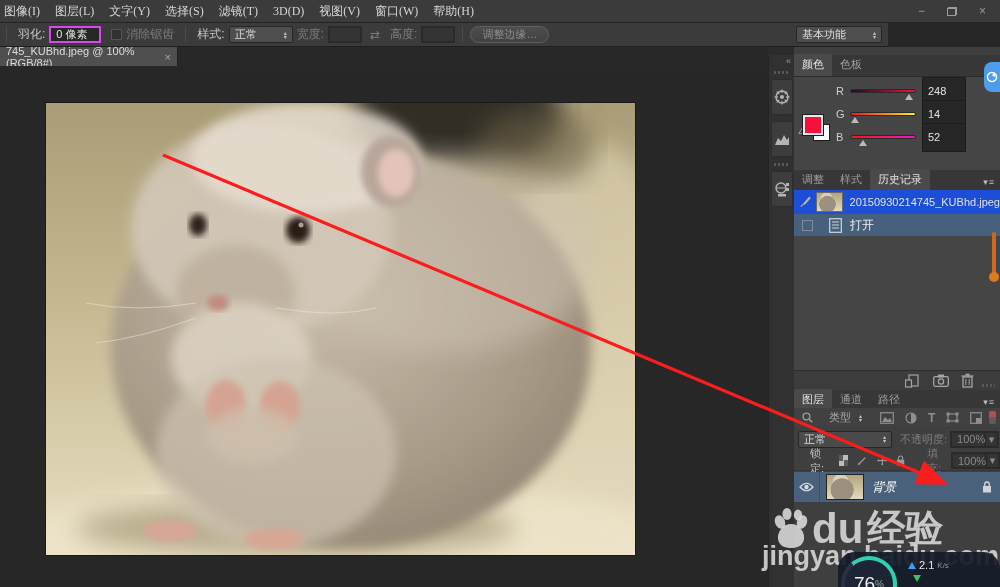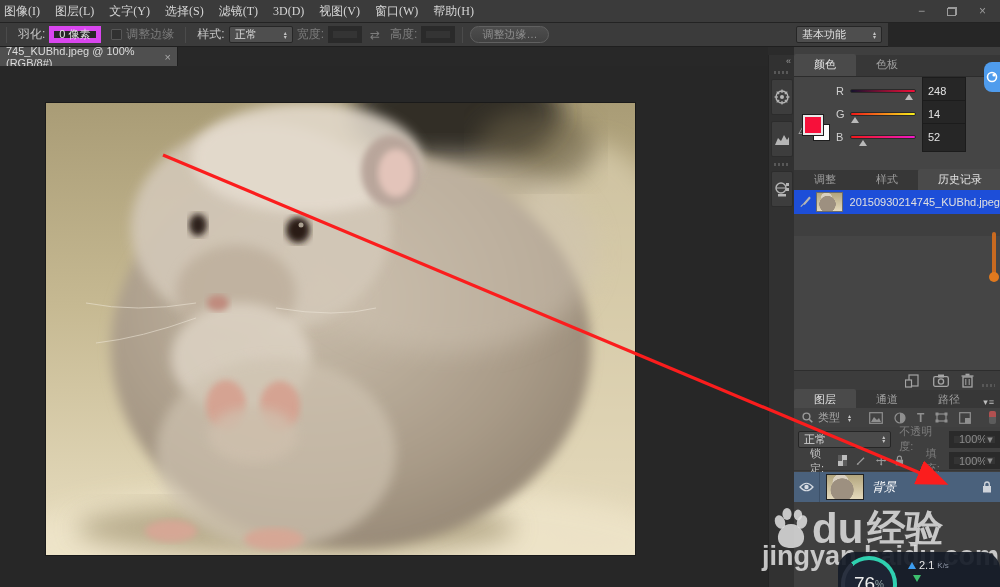--- a/index.html
+++ b/index.html
@@ -20,21 +20,21 @@
   .restore-glyph:before { content:""; position:absolute; right:0; top:0; width:7px; height:6px; border:1px solid #9b9b9b; }
   .restore-glyph:after  { content:""; position:absolute; left:0; bottom:0; width:7px; height:6px; border:1px solid #9b9b9b; background:#3b3b3b; }
 
   
   .optbar { left:0; top:23px; width:888px; height:24px; background:#3b3b3b;
             border-bottom:1px solid #1f1f1f; display:flex; align-items:center;
             font-size:12px; color:#c6c6c6; }
   .sep { width:1px; height:16px; background:#2b2b2b; border-right:1px solid #4b4b4b; margin:0 7px; flex:none; }
   .lbl { white-space:nowrap; margin:0 4px; }
   .dim { color:#7d7d7d; }
-  .field { background:#262626; border:5px solid #d946ef; height:17px; color:#e3e3e3;
+  .field { background:#262626; border:2px solid #d946ef; height:17px; color:#e3e3e3;
            font-size:11px; padding:0 5px; display:flex; align-items:center; white-space:nowrap; }
   .field.dis { background:#343434; border-color:#2a2a2a; }
   .drop { background:#4e4e4e; border:1px solid #262626; border-radius:2px; height:17px;
           display:flex; align-items:center; padding:0 5px; font-size:11px; color:#ddd; gap:5px; }
   .ud { display:flex; flex-direction:column; align-items:center; line-height:4px;
         font-size:6px; color:#c3c3c3; margin-left:auto; }
   .checkbox { width:11px; height:11px; background:#313131; border:1px solid #565656;
               border-radius:1px; flex:none; }
   .btn-pill { border:1px solid #606060; border-radius:9px; height:17px; padding:0 11px;
               color:#8e8e8e; font-size:11px; display:flex; align-items:center;
@@ -60,21 +60,21 @@
                  border:1px solid #2c2c2c; border-radius:2px; display:flex;
                  align-items:center; justify-content:center; }
   .grip { position:absolute; left:5px; width:16px; height:3px;
           background:repeating-linear-gradient(90deg,#585858 0 2px,transparent 2px 4px); }
 
   
   .panelcol { left:794px; top:47px; width:206px; height:540px; background:#3f3f3f; }
   .ptabs { position:absolute; left:0; width:206px; height:22px; background:#373737;
            border-bottom:1px solid #2c2c2c; display:flex; align-items:flex-end;
            font-size:11px; color:#9e9e9e; }
-  .ptab { padding:3px 20px 4px; white-space:nowrap; }
+  .ptab { padding:3px 8px 4px; white-space:nowrap; }
   .ptab.on { background:#4a4a4a; color:#e2e2e2; border-radius:2px 2px 0 0; }
   .pmenu { margin-left:auto; margin-right:6px; color:#bdbdbd; font-size:9px;
            display:flex; align-items:center; gap:1px; padding-bottom:4px; }
 
   .swatch-fg { left:9px; top:38px; width:20px; height:20px; background:#f7103a;
                border:2px solid #e8e8e8; outline:1px solid #1d1d1d; z-index:2; }
   .swatch-bg { left:19px; top:47px; width:17px; height:17px; background:#fdfdfd;
                border:1px solid #1d1d1d; z-index:1; }
   .chanrow { position:absolute; left:42px; width:160px; height:16px; display:flex; align-items:center; }
   .chan-label { width:14px; font-size:11px; color:#cfcfcf; }
@@ -164,21 +164,21 @@
       <span class="restore-glyph"></span>
       <span>×</span>
     </div>
   </div>
 
   <div class="p optbar">
     <div class="sep" style="margin-left:6px;"></div>
     <span class="lbl">羽化:</span>
     <div class="field" style="width:52px">0 像素</div>
     <div class="checkbox" style="margin-left:10px"></div>
-    <span class="lbl dim">调整边缘</span>
+    <span class="lbl dim">消除锯齿</span>
     <div class="sep"></div>
     <span class="lbl">样式:</span>
     <div class="drop" style="width:64px">
       <span>正常</span>
       <span class="ud">
         <span>▴</span>
           <span>▾</span>
       </span>
     </div>
     <span class="lbl dim" style="">宽度:</span>
@@ -349,20 +349,30 @@
     </div>
 
     <div class="hist-snap">
       <svg class="ic" style="margin:0 5px 0 6px" width="14" height="14" viewBox="0 0 14 14">
         <path d="M1,13 L5,9 M5,9 L12,1 L13,2 L6,10 Z" stroke="#b5b5b5" stroke-width="1.4" fill="#b5b5b5"></path>
       </svg>
       <div class="thumb-img"></div>
       <span style="margin-left:7px">20150930214745_KUBhd.jpeg</span>
     </div>
 
+    <div class="hist-state">
+      <div style="width:11px;height:11px;border:1px solid #7e8da0;margin:0 0 0 8px;"></div>
+      <svg class="ic" style="margin:0 8px 0 16px" width="13" height="15" viewBox="0 0 13 15">
+        <rect x="0.7" y="0.7" width="11.6" height="13.6" fill="none" stroke="#cfd6df" stroke-width="1.2"></rect>
+        <line x1="3" y1="4" x2="10" y2="4" stroke="#cfd6df"></line>
+          <line x1="3" y1="7" x2="10" y2="7" stroke="#cfd6df"></line>
+          <line x1="3" y1="10" x2="10" y2="10" stroke="#cfd6df"></line>
+      </svg>
+      <span>打开</span>
+    </div>
 
     <div class="hist-empty"></div>
 
     <div class="hist-foot">
       <svg class="ic p" style="left:111px; top:3px;" width="15" height="14" viewBox="0 0 15 14">
         <rect x="4" y="1" width="9" height="11" fill="none" stroke="#a5a5a5" stroke-width="1.2"></rect>
         <rect x="0.5" y="6" width="6" height="7" fill="#3c3c3c" stroke="#a5a5a5" stroke-width="1.2"></rect>
       </svg>
       <svg class="ic p" style="left:139px; top:3px;" width="16" height="13" viewBox="0 0 16 13">
         <rect x="0.7" y="2.7" width="14.6" height="9.6" rx="1.5" fill="none" stroke="#a5a5a5" stroke-width="1.3"></rect>
@@ -387,21 +397,21 @@
         <span>▾</span>
           <span>≡</span>
       </span>
     </div>
 
     <div class="filterrow">
       <svg class="ic" style="margin-left:8px" width="11" height="11" viewBox="0 0 11 11">
         <circle cx="4.5" cy="4.5" r="3.4" fill="none" stroke="#9a9a9a" stroke-width="1.4"></circle>
           <line x1="7.2" y1="7.2" x2="10.3" y2="10.3" stroke="#9a9a9a" stroke-width="1.6"></line>
       </svg>
-      <span style="margin-left:5px">类型</span>
+      <span style="margin-left:16px">类型</span>
       <span class="ud" style="margin:0 0 0 8px">
         <span>▴</span>
           <span>▾</span>
       </span>
       <svg class="ic" style="margin-left:18px" width="14" height="12" viewBox="0 0 14 12">
         <rect x="0.7" y="0.7" width="12.6" height="10.6" fill="none" stroke="#8f8f8f" stroke-width="1.2"></rect>
           <path d="M2,10 L5,5 L8,8 L10,6 L12,10 Z" fill="#8f8f8f"></path>
       </svg>
       <svg class="ic" style="margin-left:11px" width="12" height="12" viewBox="0 0 12 12">
         <circle cx="6" cy="6" r="5" fill="none" stroke="#8f8f8f" stroke-width="1.2"></circle>

